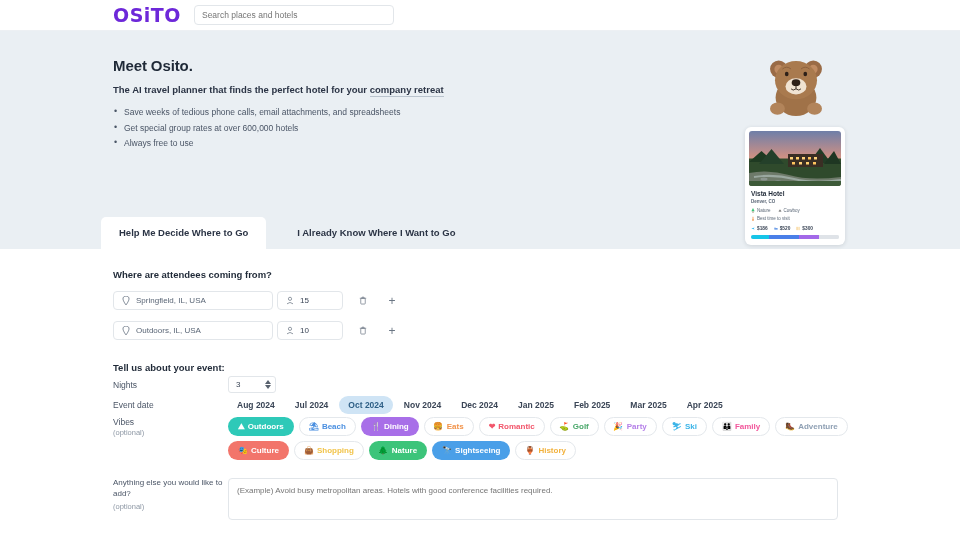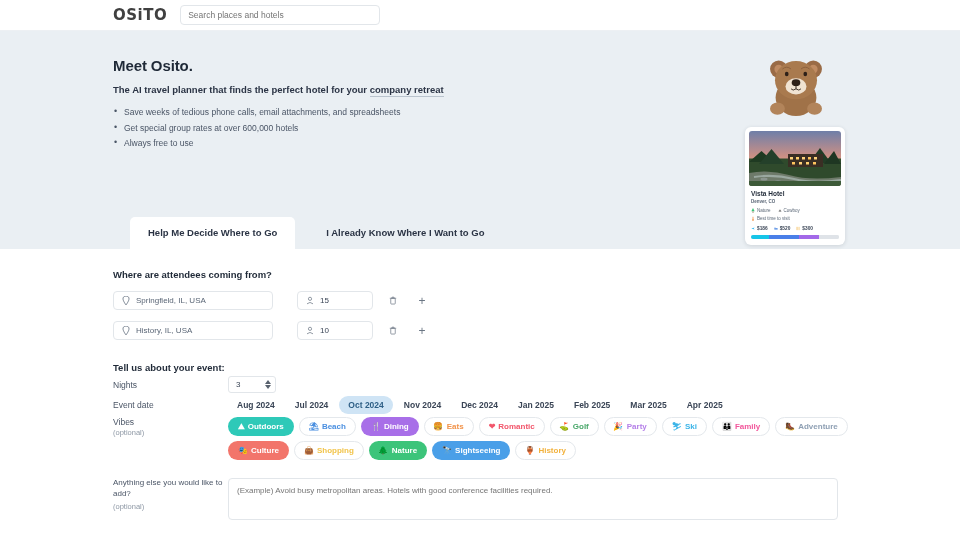--- a/index.html
+++ b/index.html
@@ -13,22 +13,22 @@
 
   
   .topbar {
     height: 31px;
     display: flex; align-items: center;
     background: #ffffff;
     border-bottom: 1px solid #edf0f3;
     padding: 0 16px 0 113px;
   }
   .logo {
-    font-size: 15px; font-weight: 700; letter-spacing: .5px;
-    color: #404040; font-family: "DejaVu Sans", sans-serif;
+    font-size: 19px; font-weight: 700; letter-spacing: .5px;
+    color: #6d28d9; font-family: "DejaVu Sans", sans-serif;
   }
   .search-input {
     margin-left: 13px;
     width: 200px; height: 20px;
     border: 1px solid #e2e6ea; border-radius: 4px;
     background: #fff;
     font-size: 8.5px; color: #9aa2ad;
     padding: 0 7px;
     font-family: "Liberation Sans", sans-serif;
     outline: none;
@@ -102,21 +102,21 @@
   .h-tagrow { display: flex; gap: 7px; margin: 4px 0 0 2px; align-items: center; }
   .h-tag { display: flex; align-items: center; gap: 2px; font-size: 4.5px; color: #5a6676; }
   .h-dot { width: 4px; height: 5px; }
   .h-best { display: flex; align-items: center; gap: 2px; font-size: 4.5px; color: #5a6676; margin: 3px 0 0 2px; }
   .h-prices { display: flex; gap: 6px; margin: 5px 0 0 2px; align-items: center; }
   .h-price { display: flex; align-items: center; gap: 2px; font-size: 4.8px; color: #3a4556; font-weight: 600; }
   .h-bar { display: flex; height: 4px; border-radius: 2px; overflow: hidden; margin: 4px 2px 0 2px; background: #dfe3e8; }
 
   
   .tabs {
-    position: absolute; left: 130px; bottom: 0;
+    position: absolute; left: 101px; bottom: 0;
     display: flex;
   }
   .tab {
     font-size: 9.5px; font-weight: 700; color: #2b3445;
     padding: 10px 18px 11px 18px;
     cursor: pointer;
   }
   .tab.active { background: #fff; border-radius: 5px 5px 0 0; }
   .tab.inactive { color: #2b3445; margin-left: 13px; }
 
@@ -126,22 +126,22 @@
 
   .loc-row { display: flex; align-items: center; margin-top: 11px; }
   .loc-field {
     width: 160px; height: 19px;
     border: 1px solid #e2e6ea; border-radius: 4px;
     display: flex; align-items: center; gap: 6px;
     padding: 0 8px; background: #fff;
   }
   .loc-field .txt { font-size: 8px; color: #5a6676; }
   .cnt-field {
-    margin-left: 24px;
-    width: 76px; height: 19px;
+    margin-left: 4px;
+    width: 66px; height: 19px;
     border: 1px solid #e2e6ea; border-radius: 4px;
     display: flex; align-items: center; gap: 6px;
     padding: 0 8px; background: #fff;
   }
   .cnt-field .txt { font-size: 8px; color: #3a4556; }
   .icn-btn {
     width: 16px; height: 16px; margin-left: 12px;
     display: flex; align-items: center; justify-content: center;
     cursor: pointer;
   }
@@ -360,21 +360,21 @@
       </svg>
     </div>
     <div class="icn-btn plus">+</div>
   </div>
 
   <div class="loc-row">
     <div class="loc-field">
       <svg style="width:8px;height:9px" viewBox="0 0 10 12">
         <path d="M5 0 C2.5 0 1 1.6 1 3.8 C1 6.6 5 12 5 12 C5 12 9 6.6 9 3.8 C9 1.6 7.5 0 5 0 Z" fill="none" stroke="#6b7684" stroke-width="1.2"></path>
       </svg>
-      <span class="txt">History, IL, USA</span>
+      <span class="txt">Outdoors, IL, USA</span>
     </div>
     <div class="cnt-field">
       <svg style="width:8px;height:9px" viewBox="0 0 12 12">
         <circle cx="6" cy="3.5" r="2.4" fill="none" stroke="#6b7684" stroke-width="1.1"></circle>
         <path d="M1.5 11 Q6 6.8 10.5 11" fill="none" stroke="#6b7684" stroke-width="1.1"></path>
       </svg>
       <span class="txt">10</span>
     </div>
     <div class="icn-btn">
       <svg style="width:8px;height:9px" viewBox="0 0 12 14">

